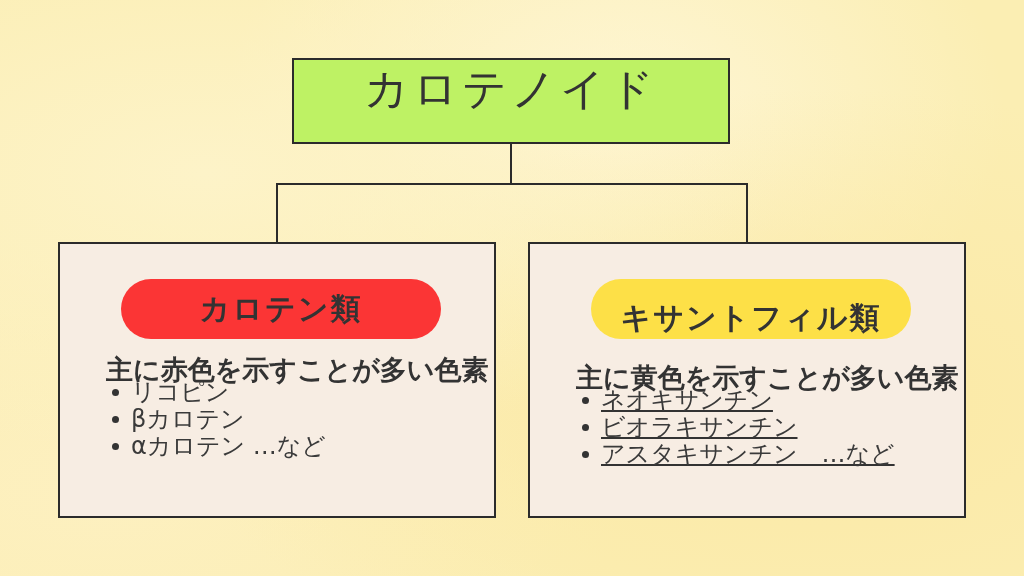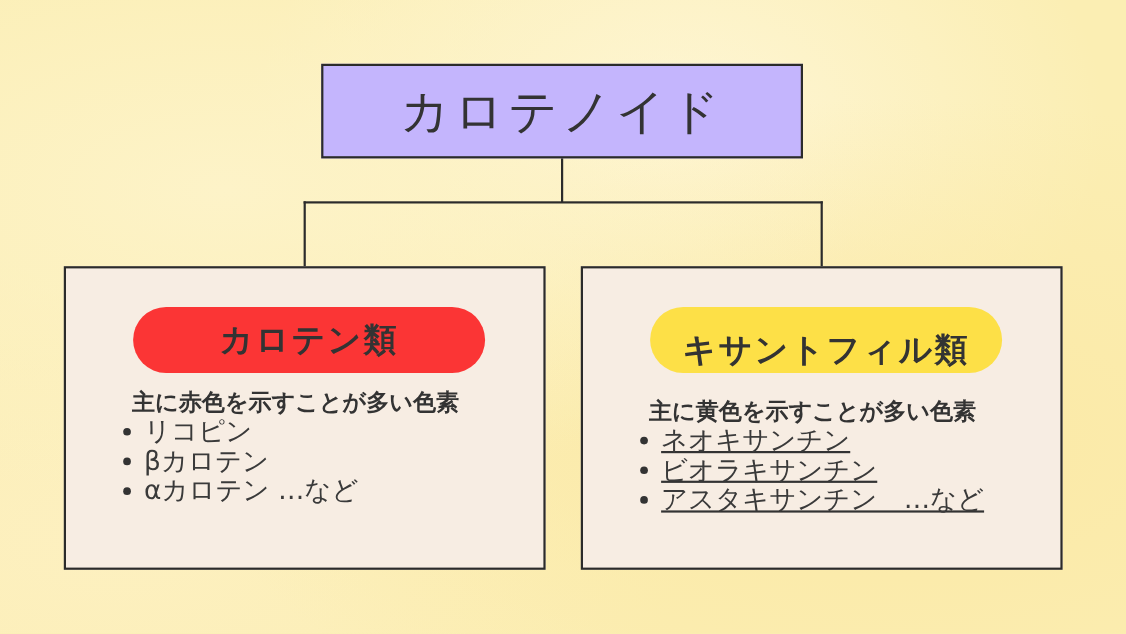--- a/index.html
+++ b/index.html
@@ -8,36 +8,36 @@
     background: radial-gradient(ellipse at 20% 30%, #fdf3c8 0%, transparent 50%),
                 radial-gradient(ellipse at 80% 70%, #fbe9a6 0%, transparent 55%),
                 radial-gradient(ellipse at 60% 20%, #fef6d6 0%, transparent 45%),
                 radial-gradient(ellipse at 10% 85%, #fdf0c0 0%, transparent 40%),
                 #fbeeb3;
     font-family: "DejaVu Sans", sans-serif;
     color:#333;
   }
   .root-box {
     position:absolute; left:292px; top:58px; width:438px; height:86px;
-    background:#c4b5fd; border:2px solid #2b2b2b; box-sizing:border-box;
-    display:flex; align-items:center; justify-content:center;
+    background:#bef264; border:2px solid #2b2b2b; box-sizing:border-box;
+    display:flex; align-items:flex-start; justify-content:center;
     font-size:44px; letter-spacing:4px; color:#333;
   }
   .line { position:absolute; background:#2b2b2b; }
   .panel {
     position:absolute; top:242px; width:438px; height:276px;
     background:#f7ede3; border:2px solid #2b2b2b; box-sizing:border-box;padding-left:16px;
   }
   .pill {
     position:absolute; left:61px; top:35px; width:320px; height:60px;
     border-radius:30px; display:flex; align-items:center; justify-content:center;
     font-size:30px; font-weight:bold; color:#333; letter-spacing:2px;
   }
   .desc {
-    position:absolute; left:60px; top:108px; font-size:21px; font-weight:bold; color:#333;
+    position:absolute; left:46px; top:108px; font-size:27px; font-weight:bold; color:#333;
   }
   .items { position:absolute; left:52px; top:135px; margin:0; padding:0; list-style:none; }
   .items li { font-size:24px; line-height:27px; color:#3a3a3a; display:flex; align-items:center; }
   .bullet { display:inline-block; width:7px; height:7px; border-radius:50%; background:#333; margin-right:12px; }
 </style>
 </head>
 <body>
 
 <div class="root-box">
   <span>カロテノイド</span>

